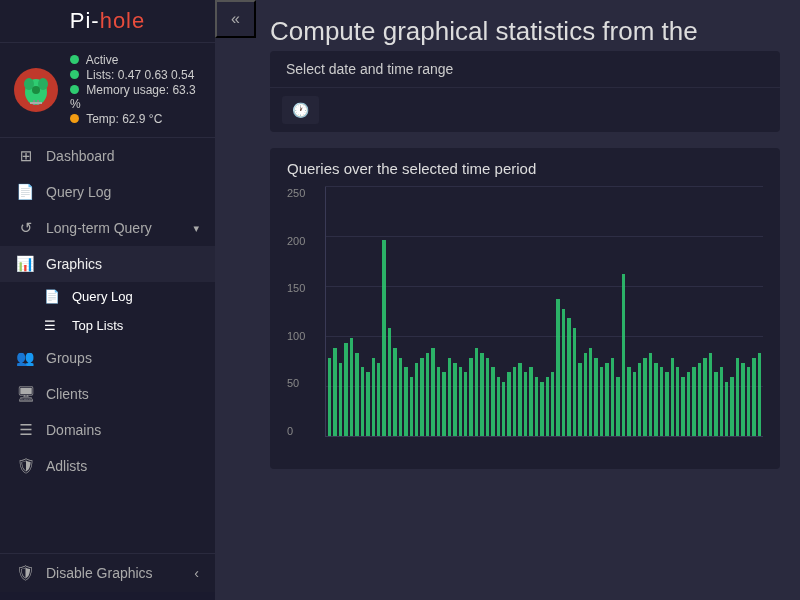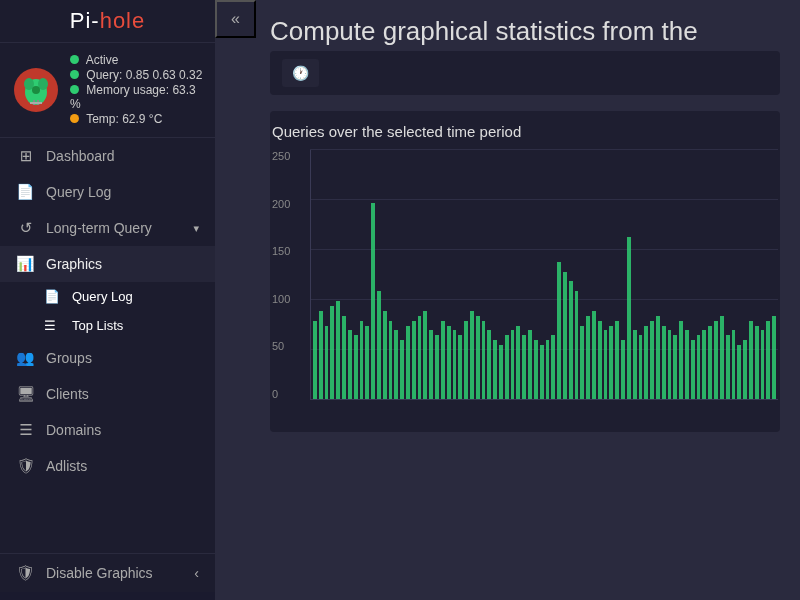--- a/index.html
+++ b/index.html
@@ -165,21 +165,21 @@
     }
     .date-range-text {
       font-size: 13px;
       color: #bbb;
       flex: 1;
     }
 
     .chart-section {
       background: #1e1e30;
       border-radius: 4px;
-      padding: 12px 2px;
+      padding: 12px 17px;
     }
     .chart-title {
       font-size: 15px;
       color: #ddd;
       margin-bottom: 10px;
     }
     .chart-area {
       position: relative;
       height: 270px;
       width: 100%;
@@ -253,22 +253,22 @@
       <rect x="25" y="34" width="2" height="5" fill="#888"></rect>
       <rect x="18" y="36" width="12" height="2" fill="#aaa"></rect>
     </svg>
     <div class="status-info">
       <div class="status-row">
         <span class="status-dot dot-green"></span>
         <span>Active</span>
       </div>
       <div class="status-row">
         <span class="status-dot dot-green"></span>
-        <span>Query:</span>
-        <span>0.85  0.63  0.32</span>
+        <span>Lists:</span>
+        <span>0.47  0.63  0.54</span>
       </div>
       <div class="status-row">
         <span class="status-dot dot-green"></span>
         <span>Memory usage:</span>
         <span>63.3 %</span>
       </div>
       <div class="status-row">
         <span class="status-dot dot-orange"></span>
         <span>Temp:</span>
         <span>62.9 °C</span>
@@ -334,20 +334,21 @@
   </div>
 </div>
 
 <div id="main">
   <button class="collapse-btn">«</button>
 
   <div class="main-content">
     <h2 class="page-title">Compute graphical statistics from the</h2>
 
     <div class="section-card">
+      <div class="section-card-header">Select date and time range</div>
       <div class="date-range-row">
         <button class="clock-icon-btn">🕐</button>
       </div>
     </div>
 
     <div class="chart-section">
       <div class="chart-title">Queries over the selected time period</div>
       <div class="chart-area">
         <div class="chart-y-labels" id="y-labels">
             <span>0</span>

